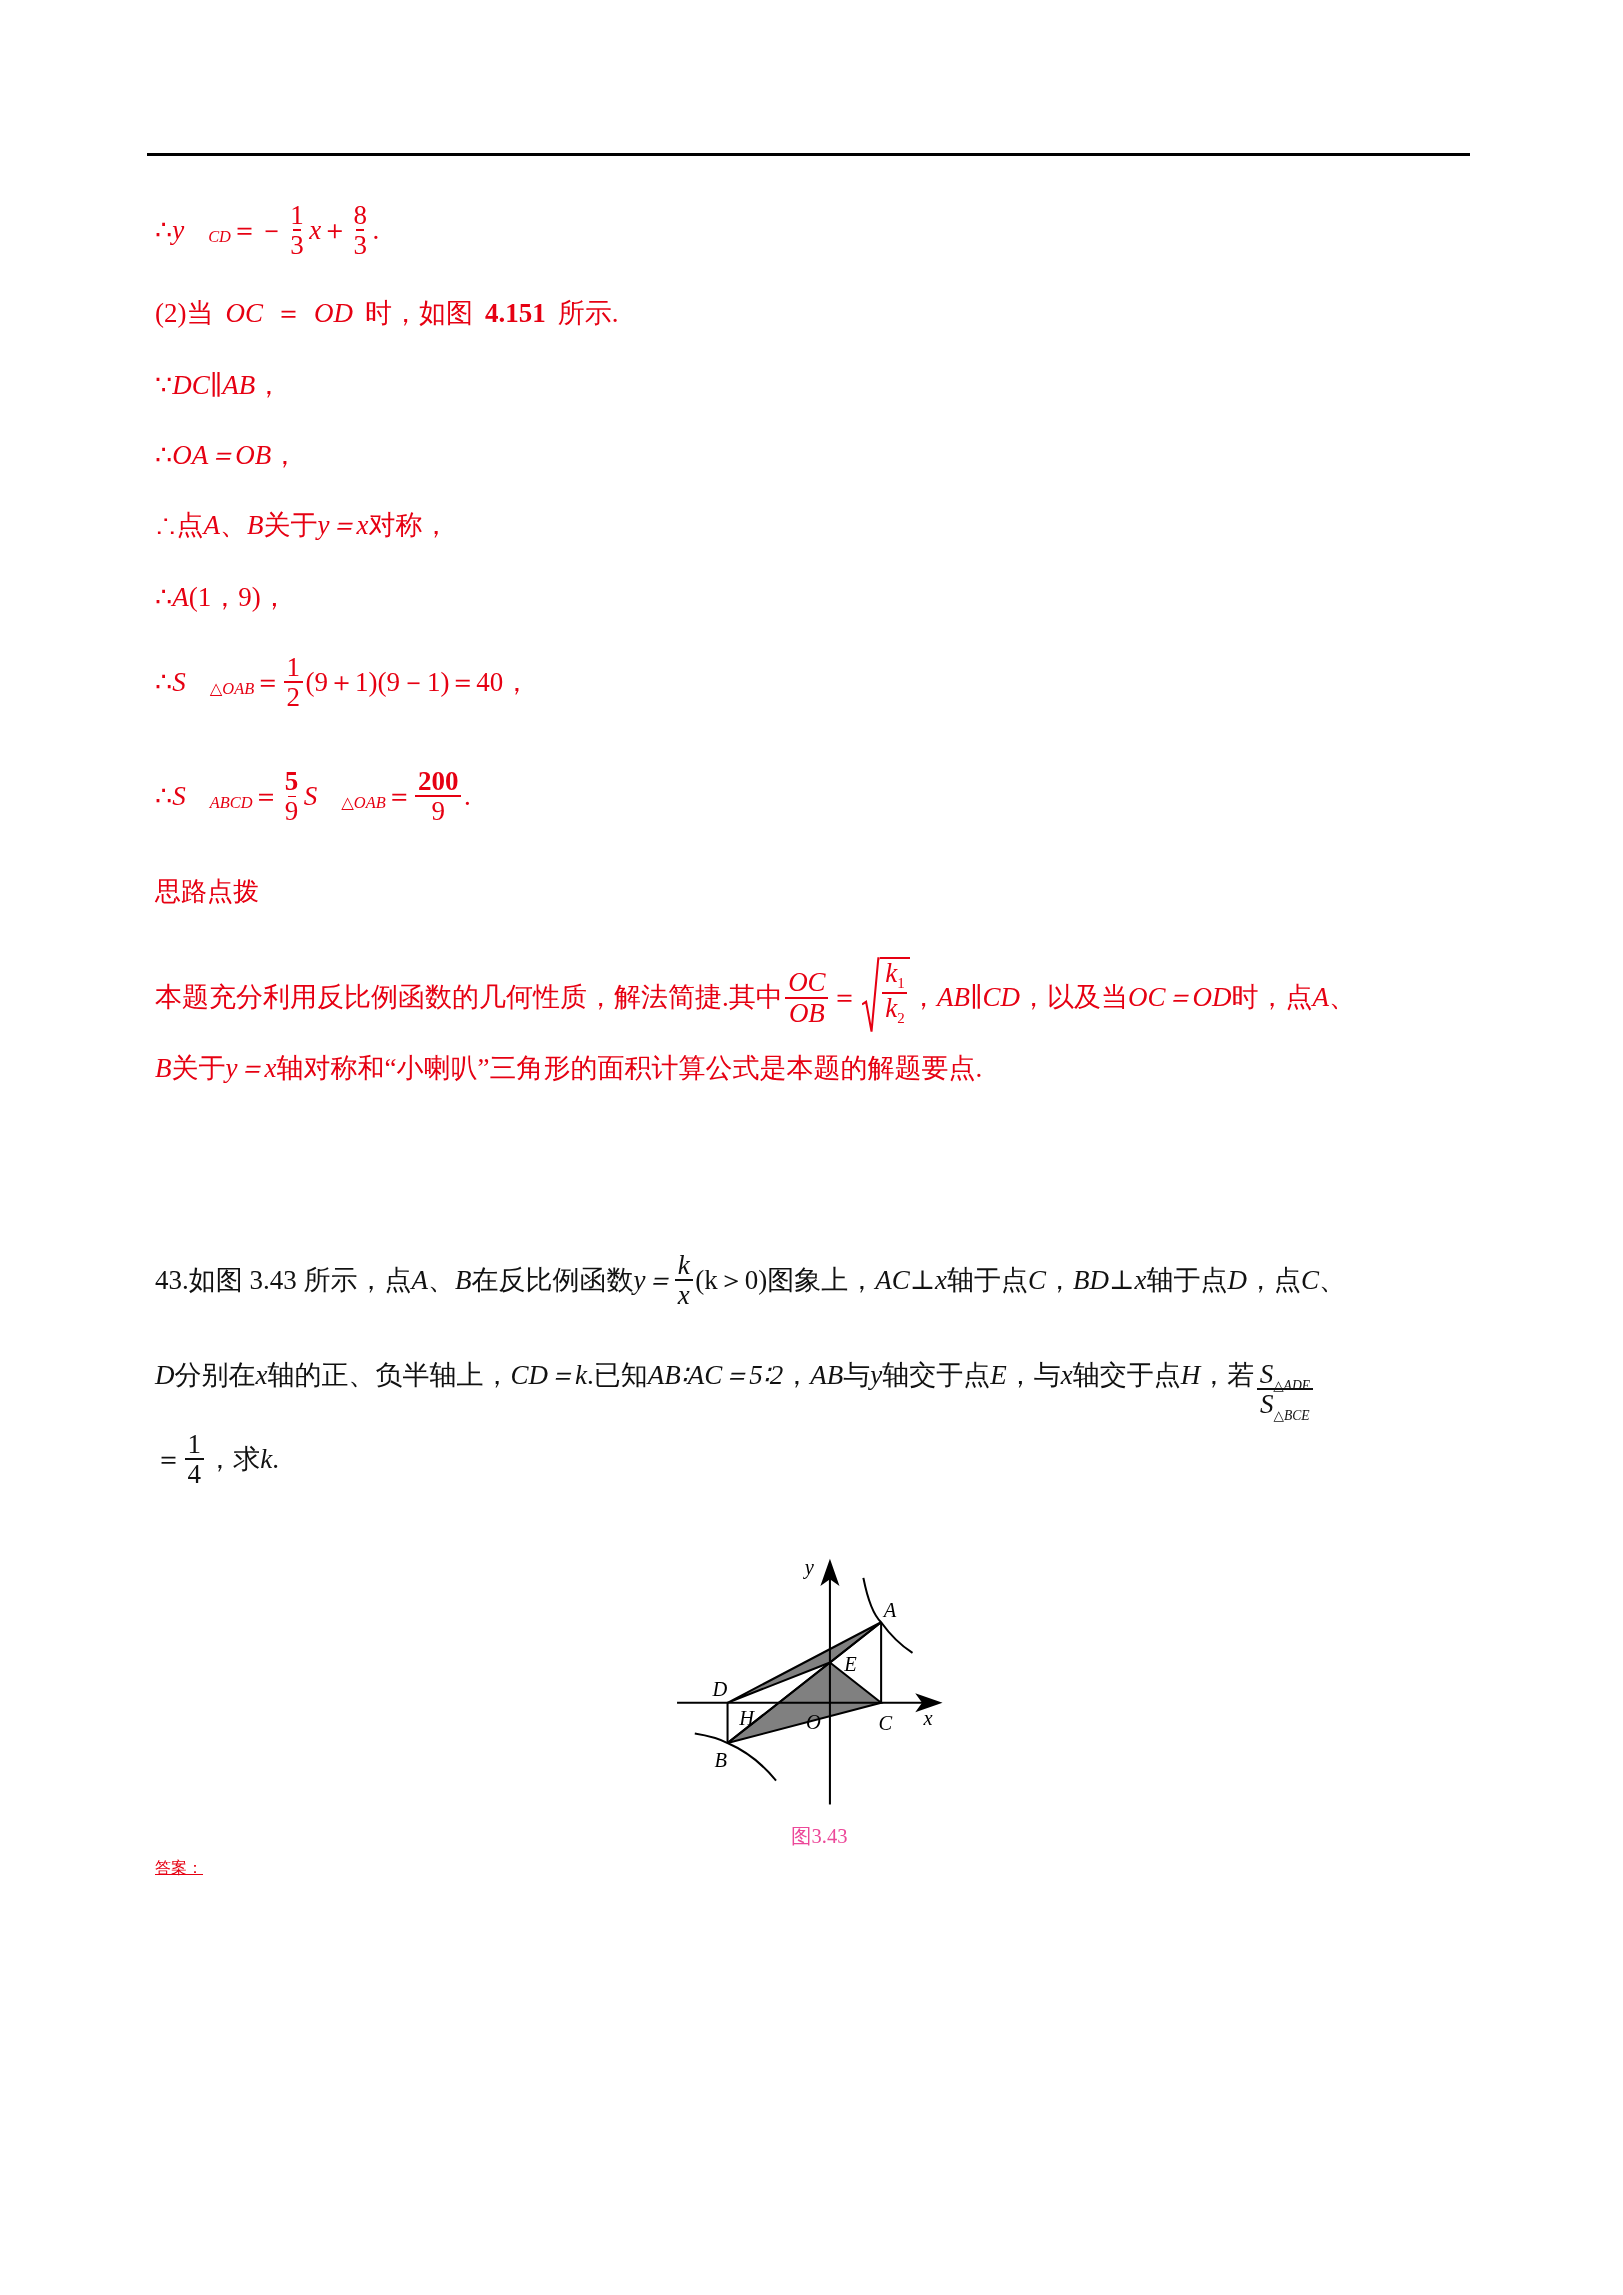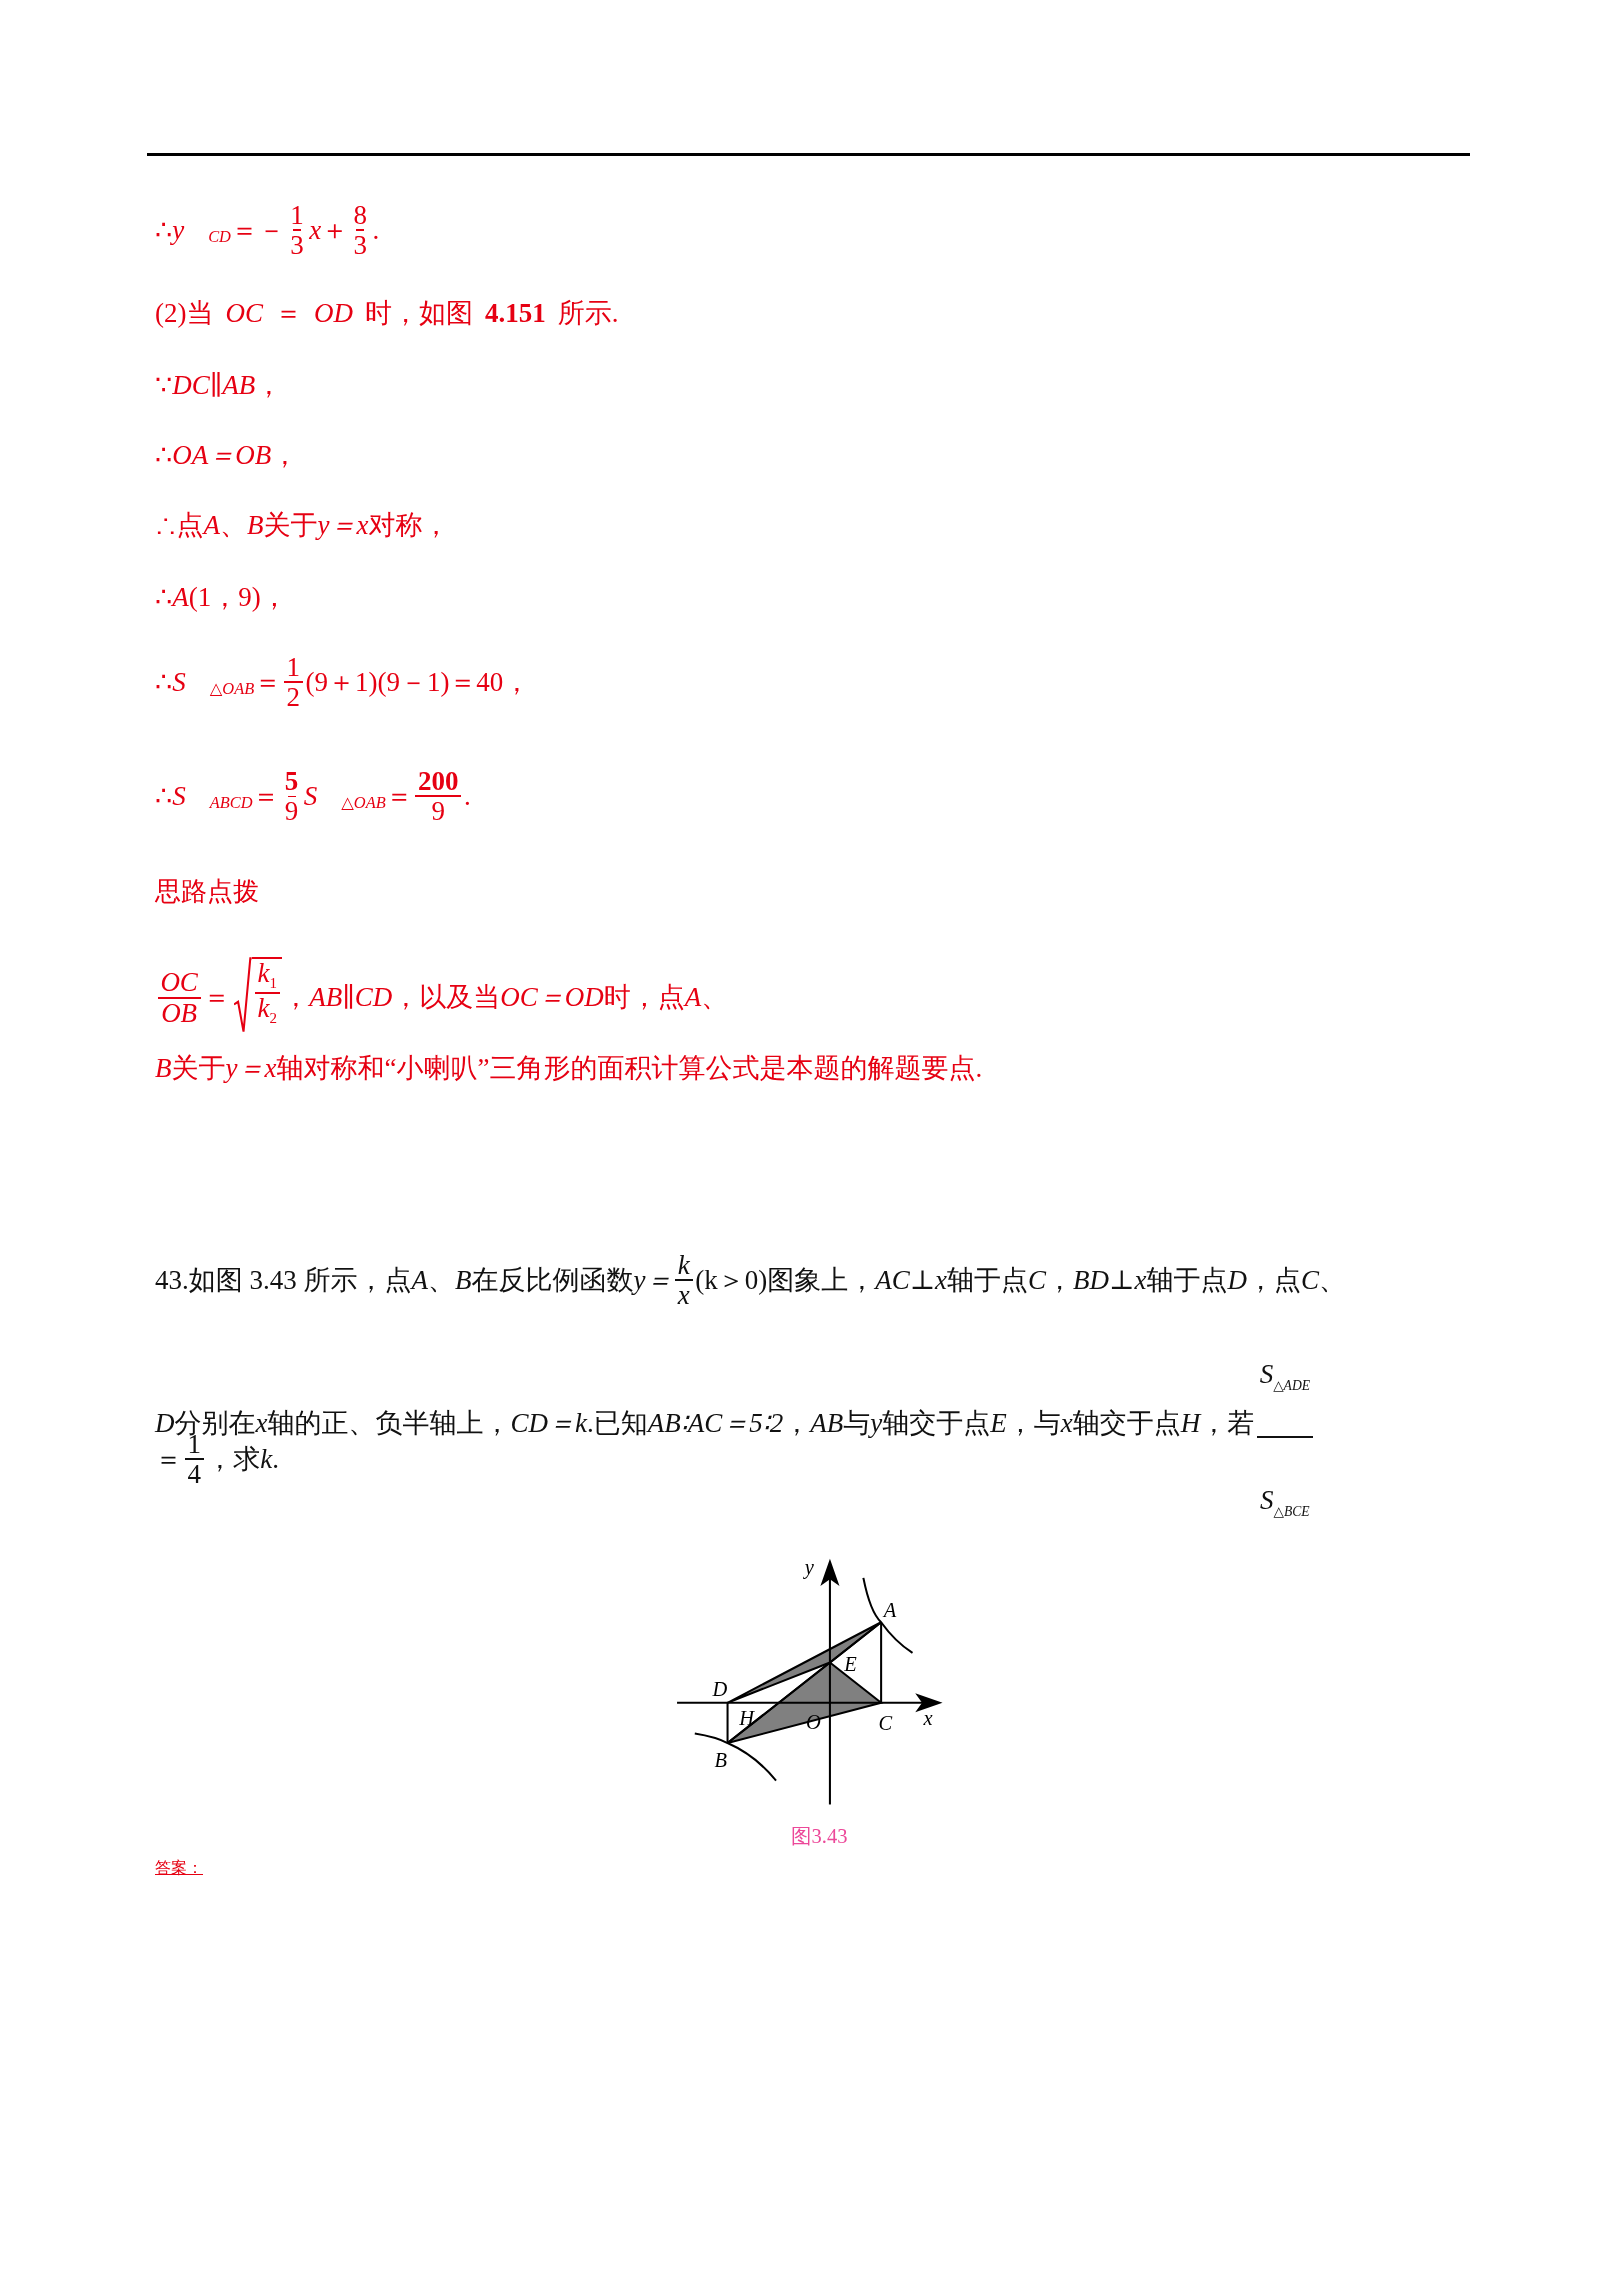--- a/index.html
+++ b/index.html
@@ -117,20 +117,21 @@
       <span class="num" style="font-weight:bold">200</span>
       <span class="bar"></span>
       <span class="den">9</span>
     </span>
   <span>.</span>
 </div>
 
 <div class="line red" style="top:878px; font-family:Liberation Sans, sans-serif; font-size:26px;">思路点拨</div>
 
 <div class="line red" style="top:957px;">
+  <span>本题充分利用反比例函数的几何性质，解法简捷.其中</span>
   <span class="frac">
       <span class="num it">OC</span>
       <span class="bar"></span>
       <span class="den it">OB</span>
     </span>
   <span>＝</span>
   <span class="sqrt">
     <span class="rad">
       <svg width="17.7" height="76" viewBox="0 0 26 112">
           <polyline points="0,70 6,66 14,110 24,2 26,2" fill="none" stroke="#e60012" stroke-width="3"></polyline>
@@ -199,21 +200,21 @@
   <span class="it">AB</span>
   <span> 与 </span>
   <span class="it">y</span>
   <span> 轴交于点 </span>
   <span class="it">E</span>
   <span>，与 </span>
   <span class="it">x</span>
   <span> 轴交于点 </span>
   <span class="it">H</span>
   <span>，若 </span>
-  <span class="frac" style="margin-top:27px;gap:48px;">
+  <span class="frac" style="margin-top:27px;">
       <span class="num"><span class="it">S</span><span class="sub-sm it">△ADE</span></span>
       <span class="bar"></span>
       <span class="den"><span class="it">S</span><span class="sub-sm it">△BCE</span></span>
     </span>
 </div>
 
 <div class="line blk" style="top:1430px;">
   <span>＝</span>
   <span class="frac">
       <span class="num">1</span>

